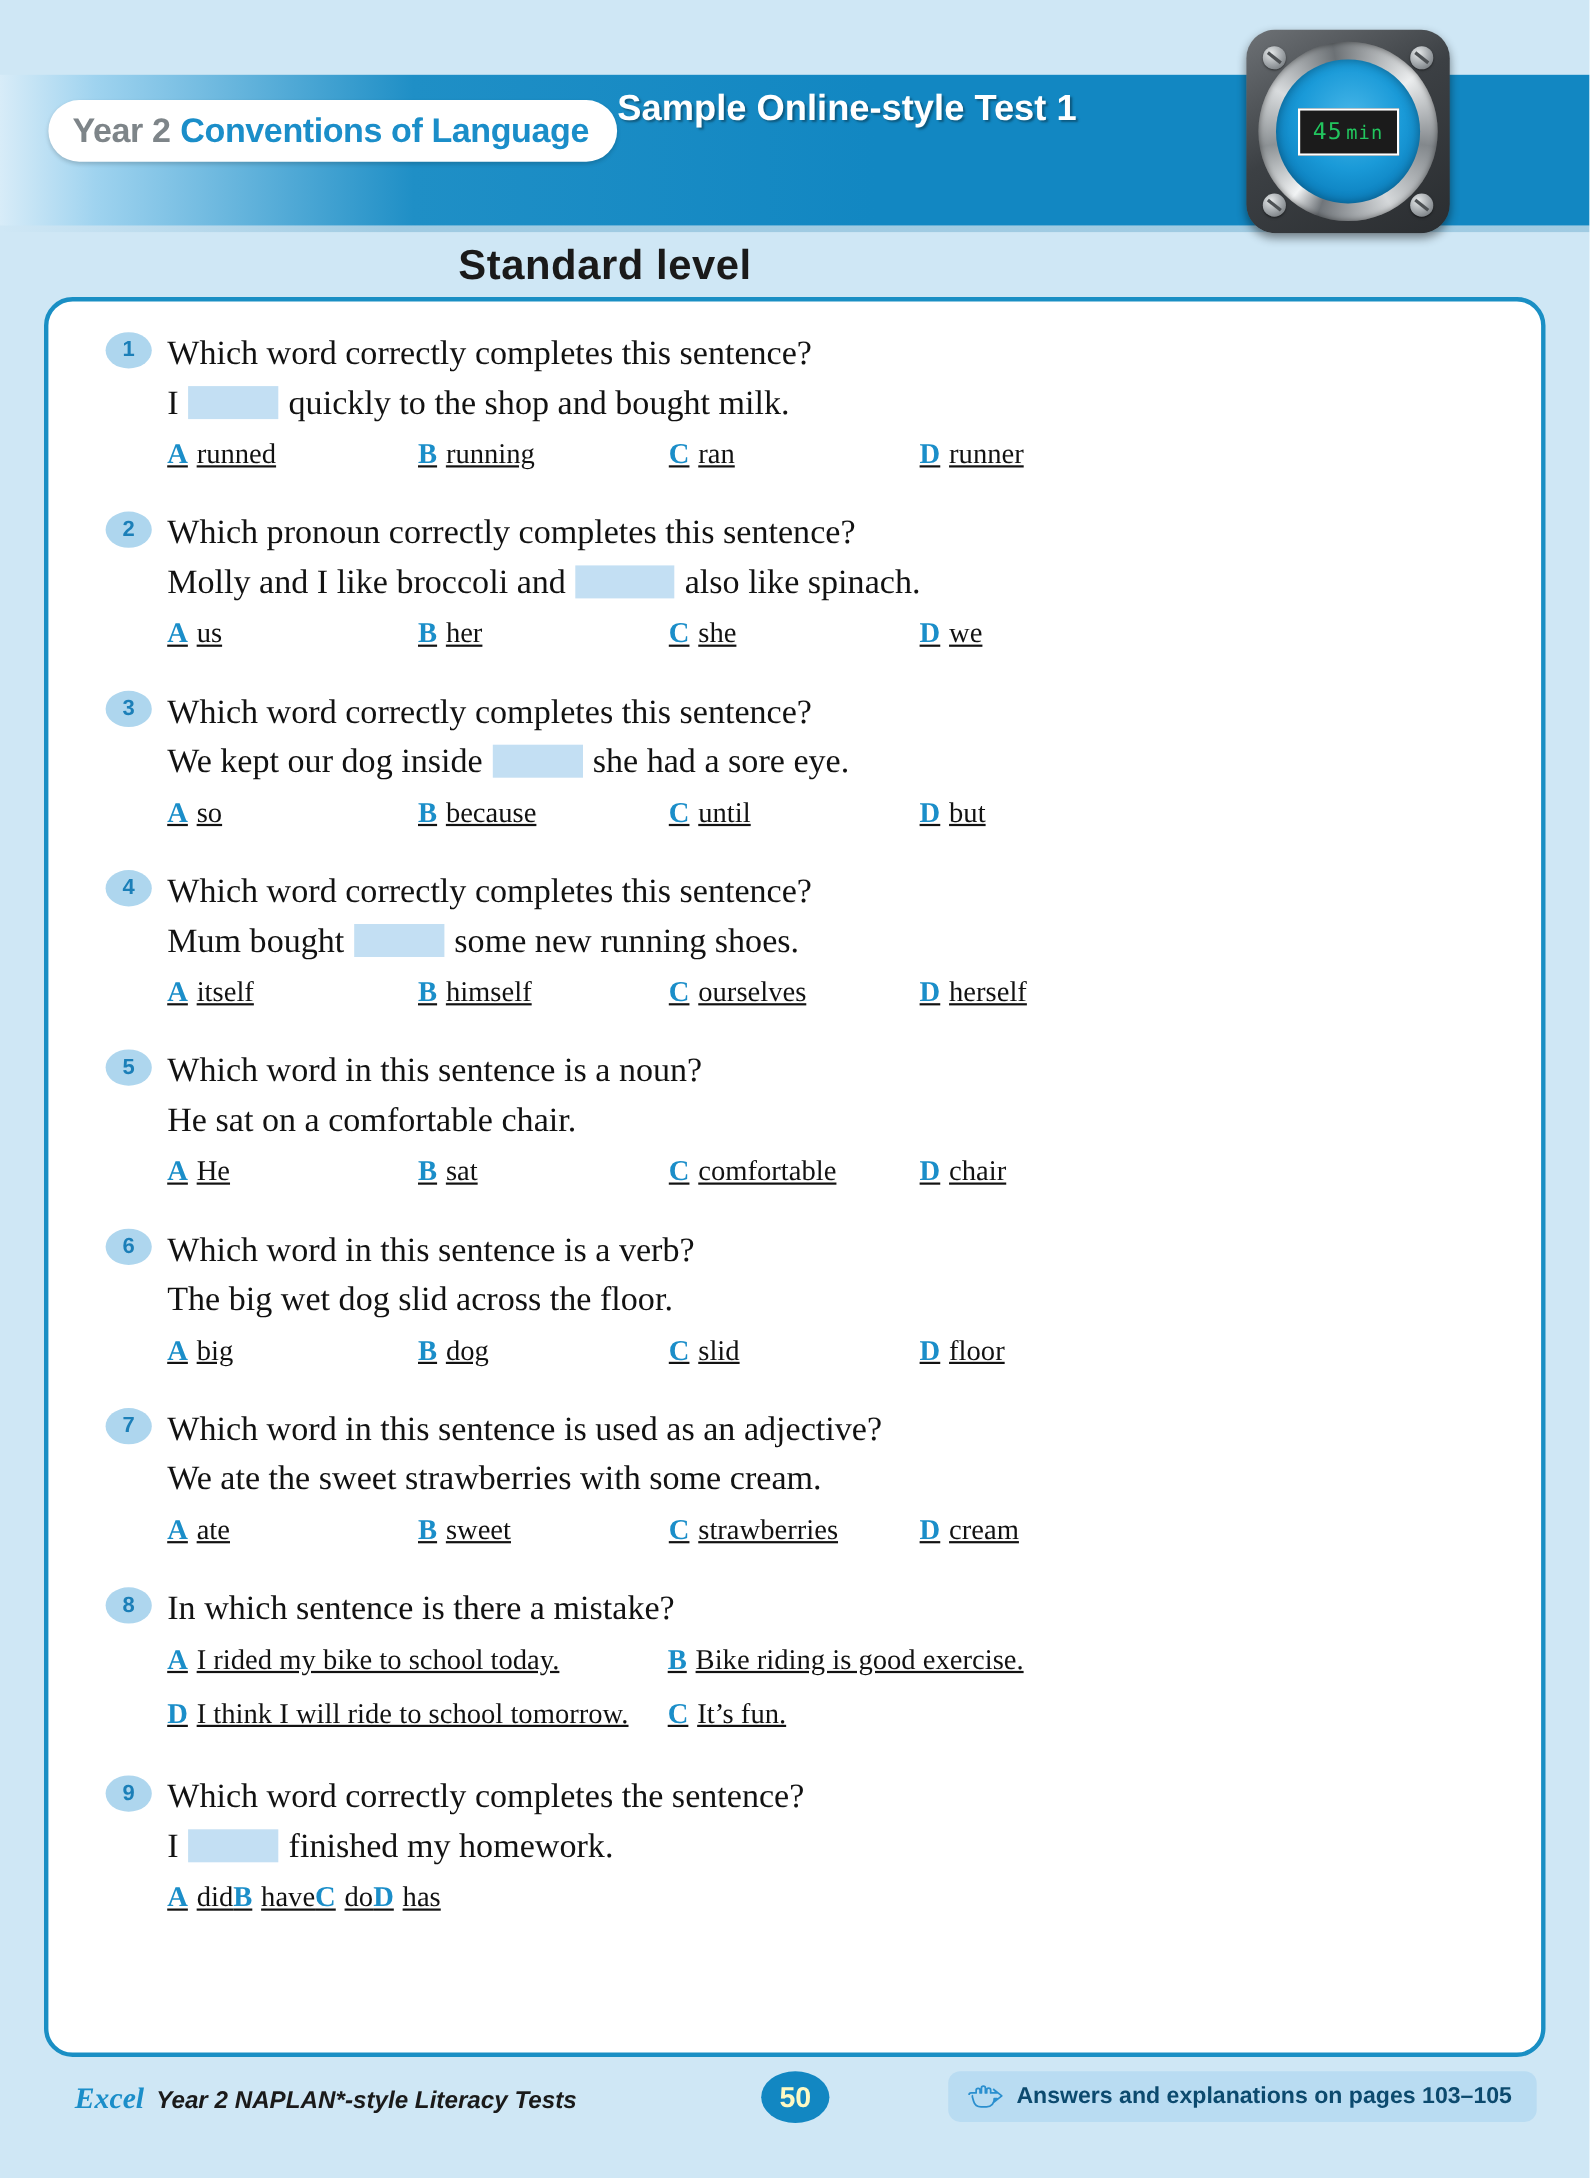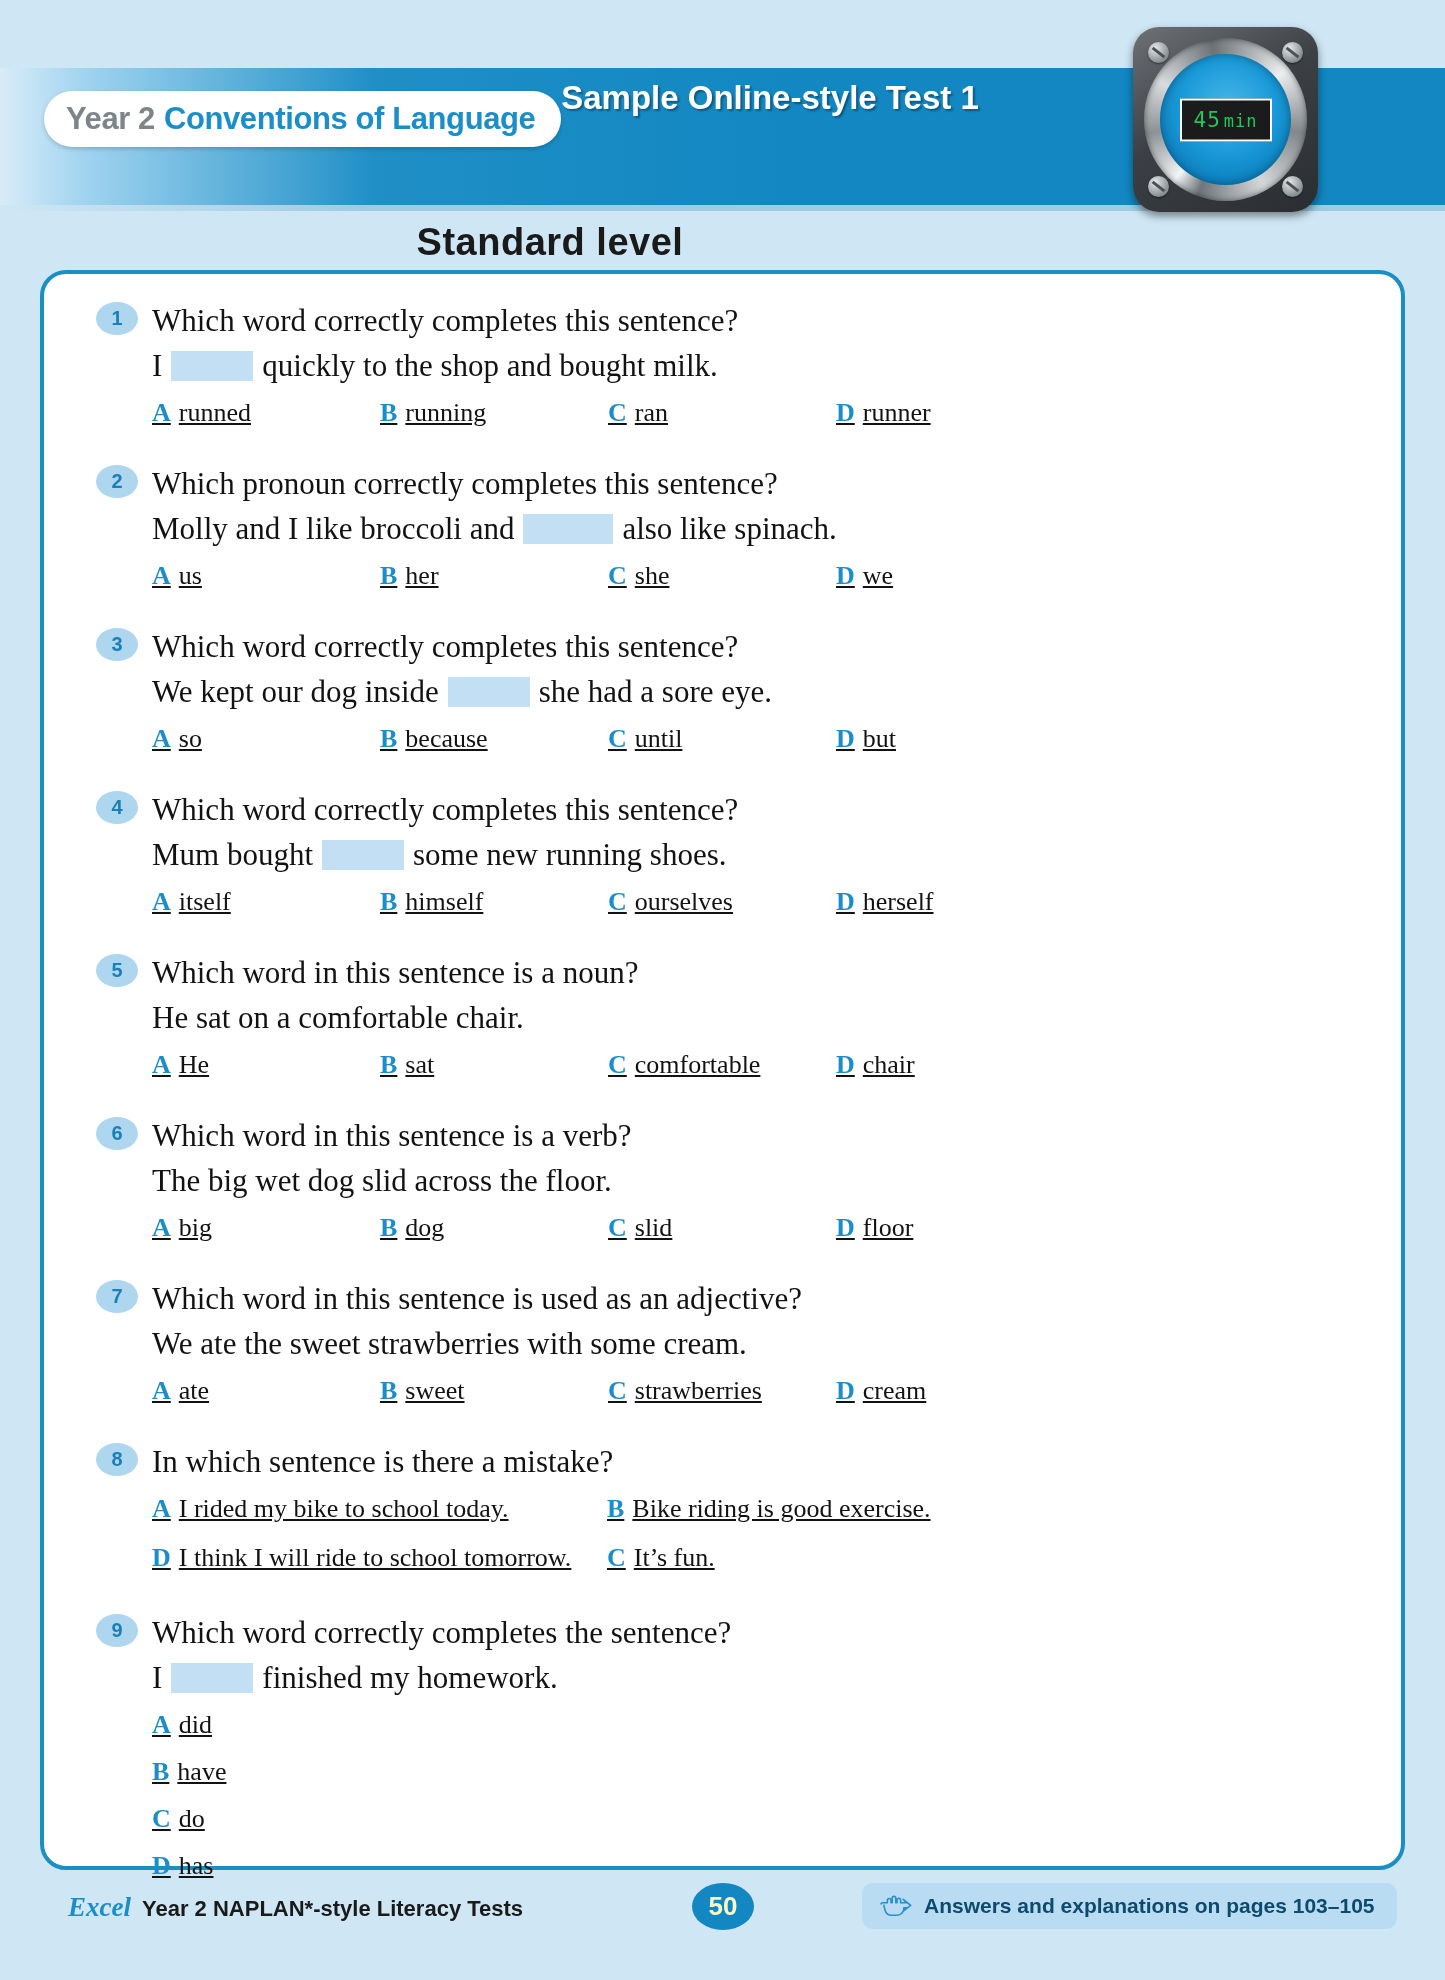--- a/index.html
+++ b/index.html
@@ -207,21 +207,21 @@
   }
   .options.cols2 {
     flex-wrap: wrap;
   }
   .options.cols2 .opt {
     width: 455px;
     flex: 0 0 455px;
     margin-bottom: 4px;
   }
   .options.stack {
-    flex-direction: column;
+    flex-direction: row;
   }
   .options.stack .opt { margin-bottom: 2px; }
 
   .opt {
     font-family: "Liberation Serif", serif;
     font-size: 26px;
     line-height: 45px;
     color: #121212;
     white-space: nowrap;
     text-decoration: underline;
@@ -251,20 +251,21 @@
     font-weight: bold;
     font-size: 27px;
     color: #1b8ec9;
   }
   .brand-rest {
     font-family: "Liberation Sans", sans-serif;
     font-weight: bold;
     font-size: 22px;
     color: #1a1a1a;
     margin-left: 11px;
+    font-style: italic;
   }
   .page-badge {
     position: absolute;
     left: 692px; top: 3px;
     width: 62px; height: 47px;
     border-radius: 50%;
     background: #1287c2;
     color: #fef9c3;
     font-family: "Liberation Sans", sans-serif;
     font-weight: bold;

